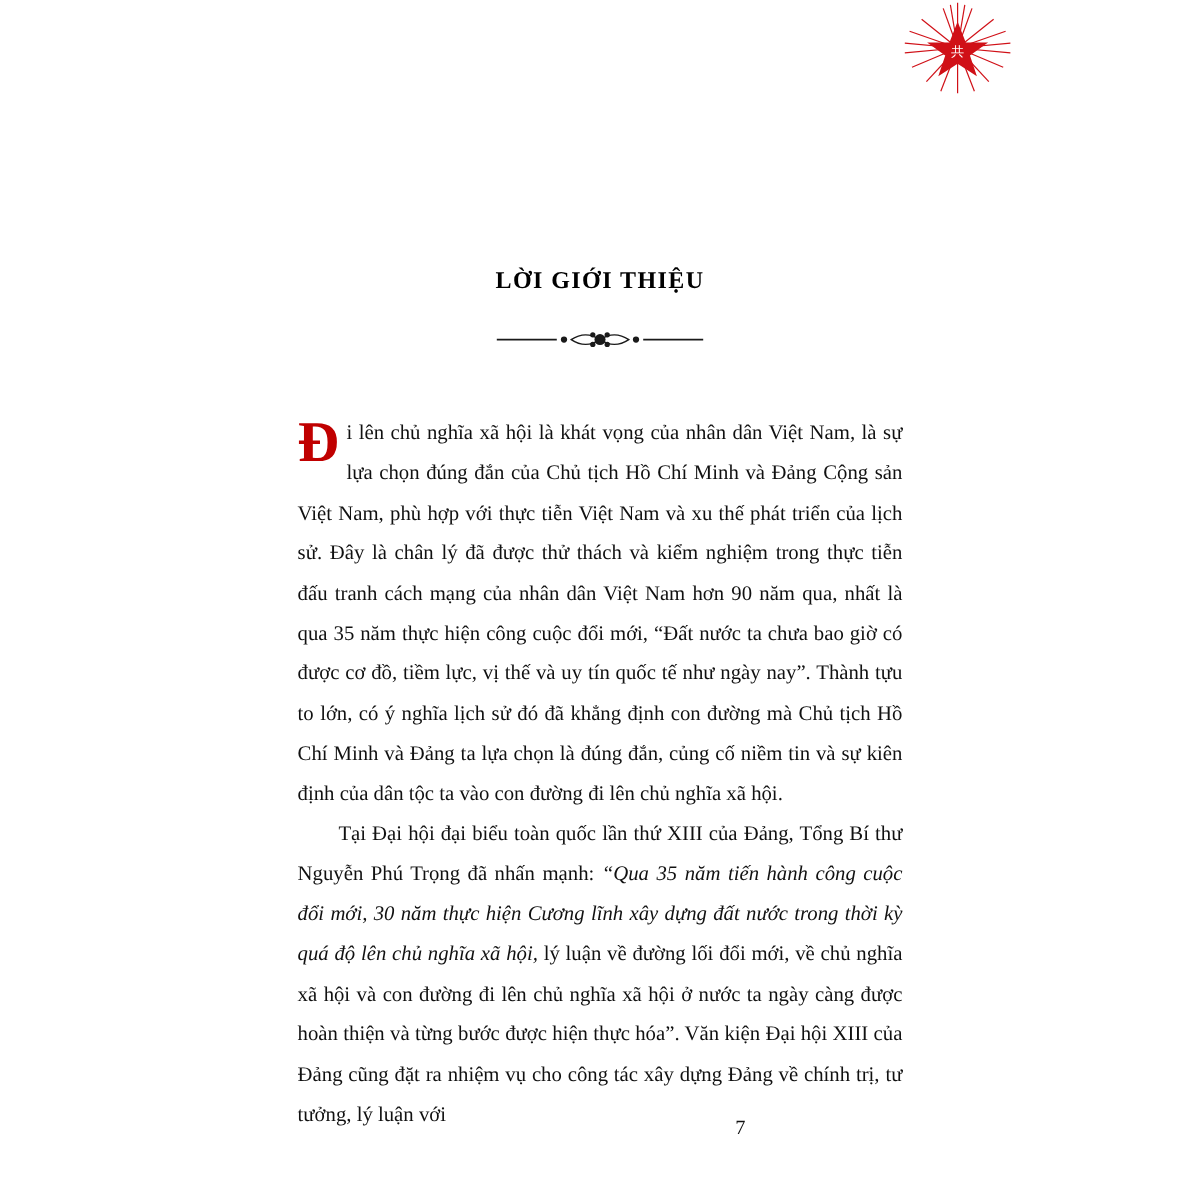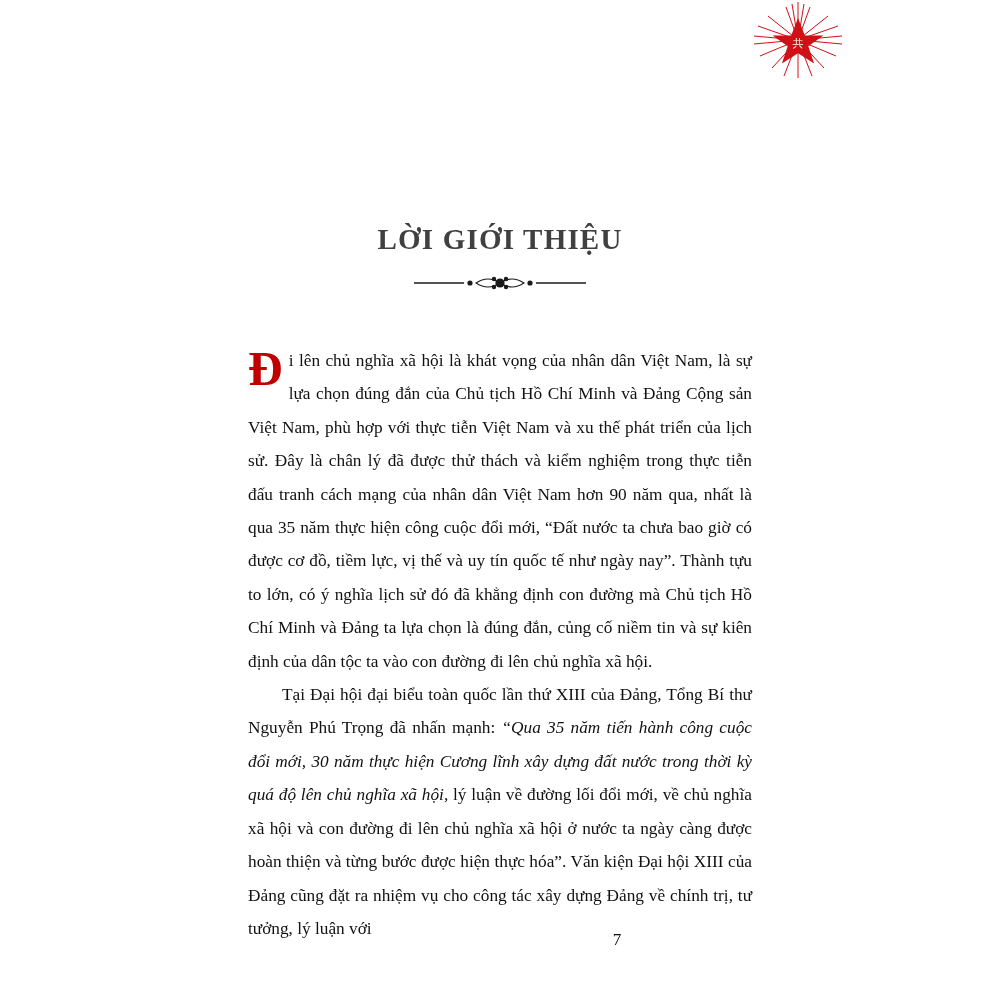--- a/index.html
+++ b/index.html
@@ -38,24 +38,24 @@
   
   .title-block {
     position: absolute;
     top: 222px;
     left: 0;
     width: 1000px;
     text-align: center;
   }
   .doc-title {
     font-family: "Liberation Serif", serif;
-    font-size: 29px;
+    font-size: 20px;
     letter-spacing: 1.2px;
     font-weight: bold;
-    color: #404040;
+    color: #000000;
     margin: 0;
     line-height: 1.2;
   }
 
   
   .ornament {
     position: absolute;
     top: 272px;
     left: 0;
     width: 1000px;

